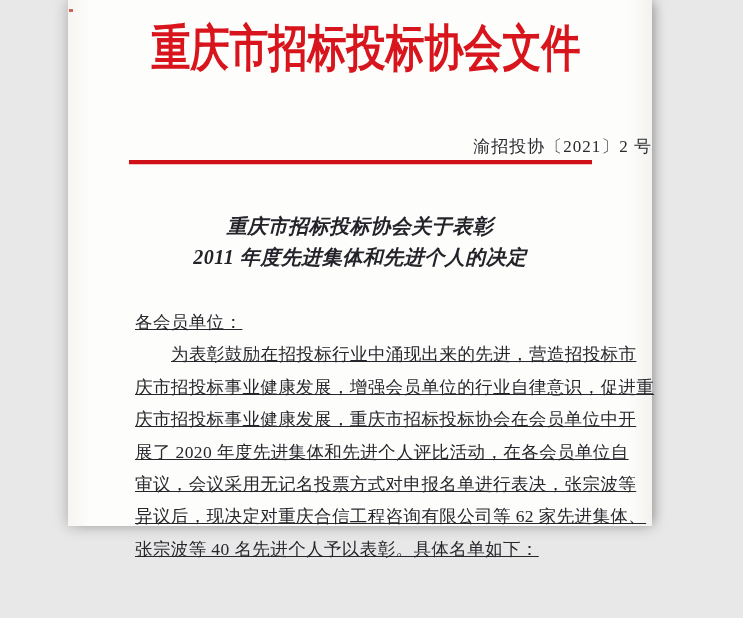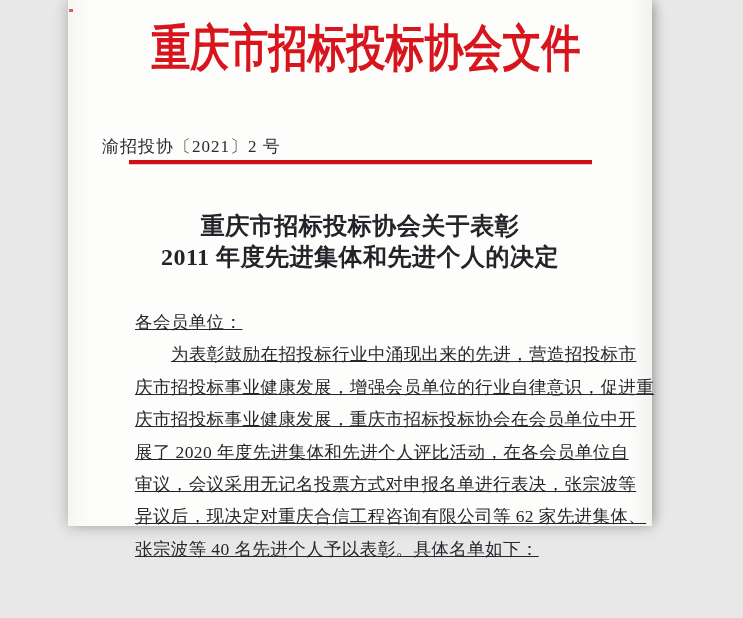--- a/index.html
+++ b/index.html
@@ -33,43 +33,44 @@
     color:#d8151c;
     letter-spacing:0px;
     transform:scaleY(1.28);
     transform-origin:top center;
     white-space:nowrap;
     text-indent:12px;
   }
   .doc-number{
     position:absolute;
     left:0;top:135px;width:100%;
-    text-align:left;
+    text-align:right;
     font-size:17px;
     color:#2a2a30;
     letter-spacing:1px;
     text-indent:34px;
     white-space:nowrap;
   }
   .red-line{
     position:absolute;
     left:61px;top:160px;
     width:463px;height:4px;
     background:#cf1016;
     box-shadow:0 1px 0 rgba(207,16,22,0.25);
   }
   .doc-title{
     position:absolute;
     left:0;top:211px;width:100%;
     text-align:center;
-    font-size:24px;
+    font-size:20px;
     font-weight:bold;
     color:#23232a;
     line-height:31px;
     letter-spacing:0.5px;
+    font-style:italic;
   }
   .body-block{
     position:absolute;
     left:67px;top:306px;
     width:458px;
     font-size:17.5px;
     line-height:32.4px;
     color:#26262c;
     letter-spacing:0.4px;
     text-decoration:underline;

